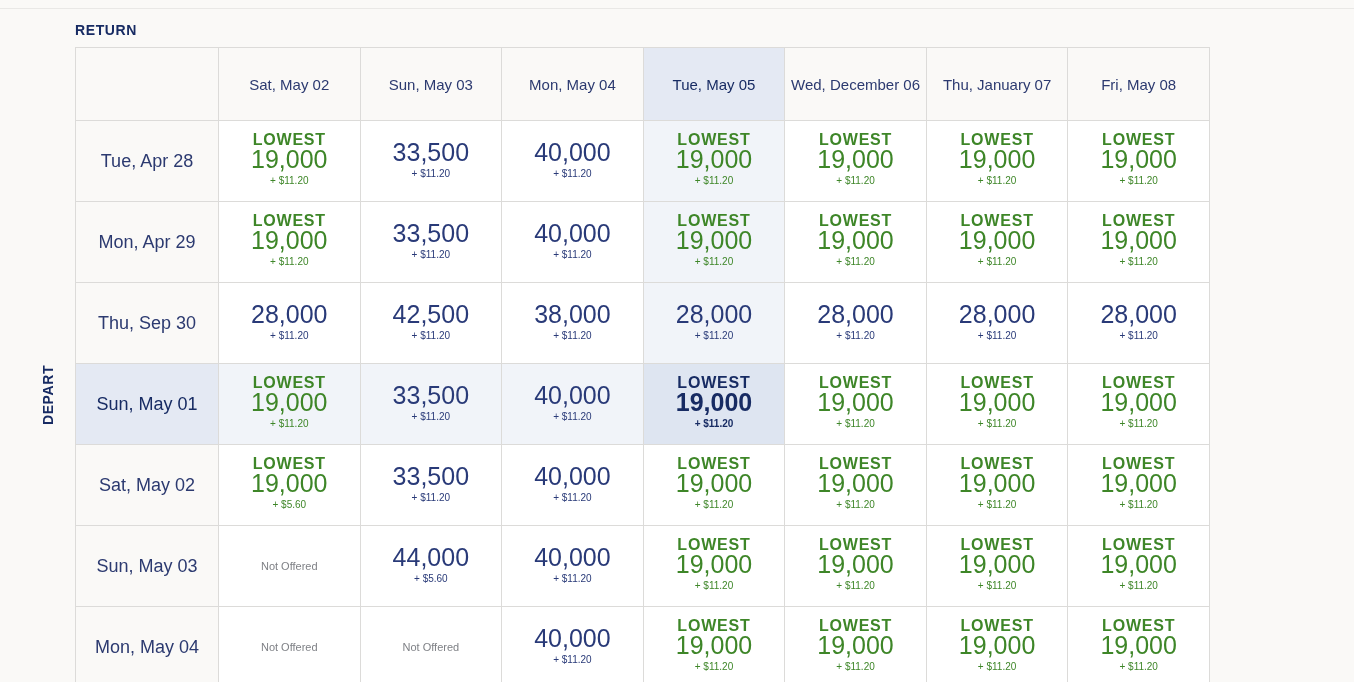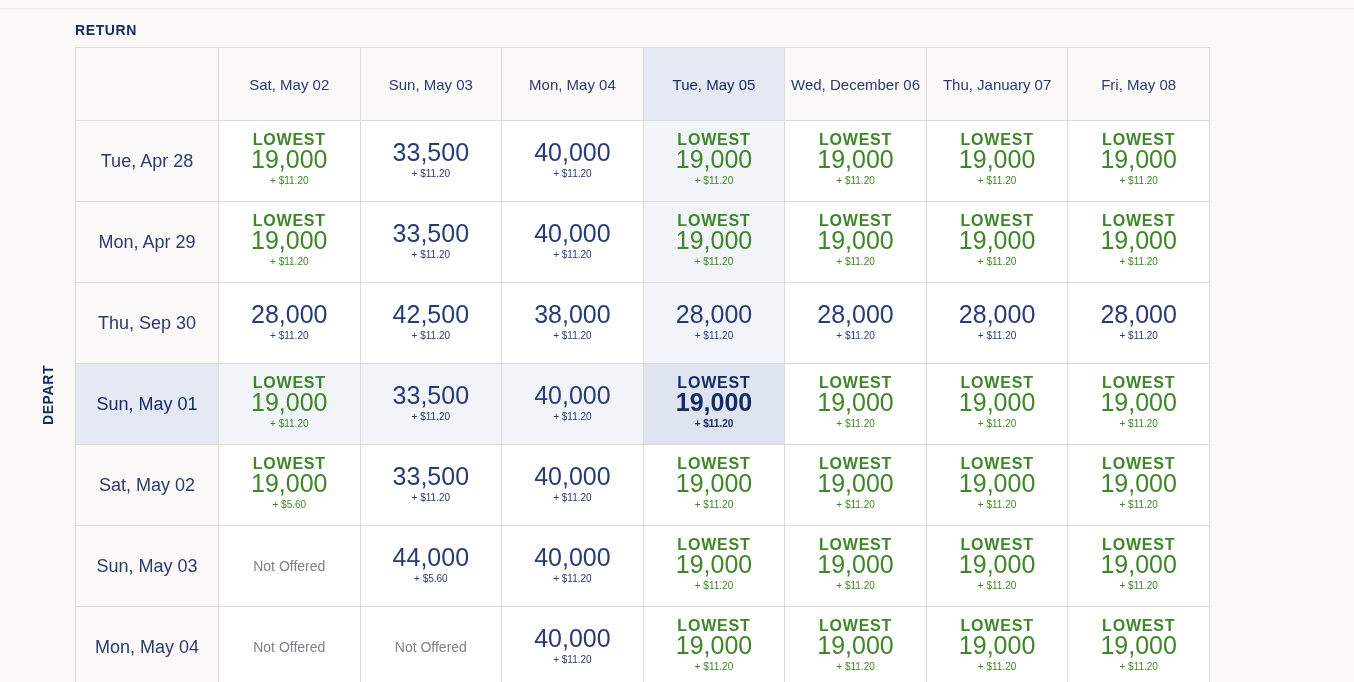--- a/index.html
+++ b/index.html
@@ -43,21 +43,21 @@
     font-size:16px;font-weight:bold;letter-spacing:.8px;
     color:var(--green,#3e8628);line-height:14px;text-align:center;
   }
   .points{font-size:25px;color:var(--green,#3e8628);line-height:25px;}
   .fee{font-size:10px;color:var(--green,#3e8628);line-height:16px;margin-top:1px;}
   .std .points,.points.std{color:var(--navy-num,#293a78);}
   .std .fee,.fee.std{color:var(--navy-num,#293a78);}
   td.selcell .badge,td.selcell .points,td.selcell .fee{
     color:var(--navy-dark,#172b63);font-weight:bold;
   }
-  .not-offered{font-size:14px;color:var(--gray-text,#7f8186);}
+  .not-offered{font-size:11px;color:var(--gray-text,#7f8186);}
   td.cell.none{cursor:default;}
 </style>
 </head>
 <body style="--green: #3e8628; --navy-num: #293a78; --navy: #2c3a70; --navy-dark: #172b63; --gray-text: #7f8186; --border: #dcdbd9; --bg-page: #faf9f7; --bg-head: #faf9f7; --bg-highlight: #e4e9f3; --bg-selected: #dee5f1; --bg-tint: #f1f4f9;">
 
 <div class="top-rule"></div>
 
 <div class="axis-label return-label">RETURN</div>
 <div class="axis-label depart-label">DEPART</div>
 

